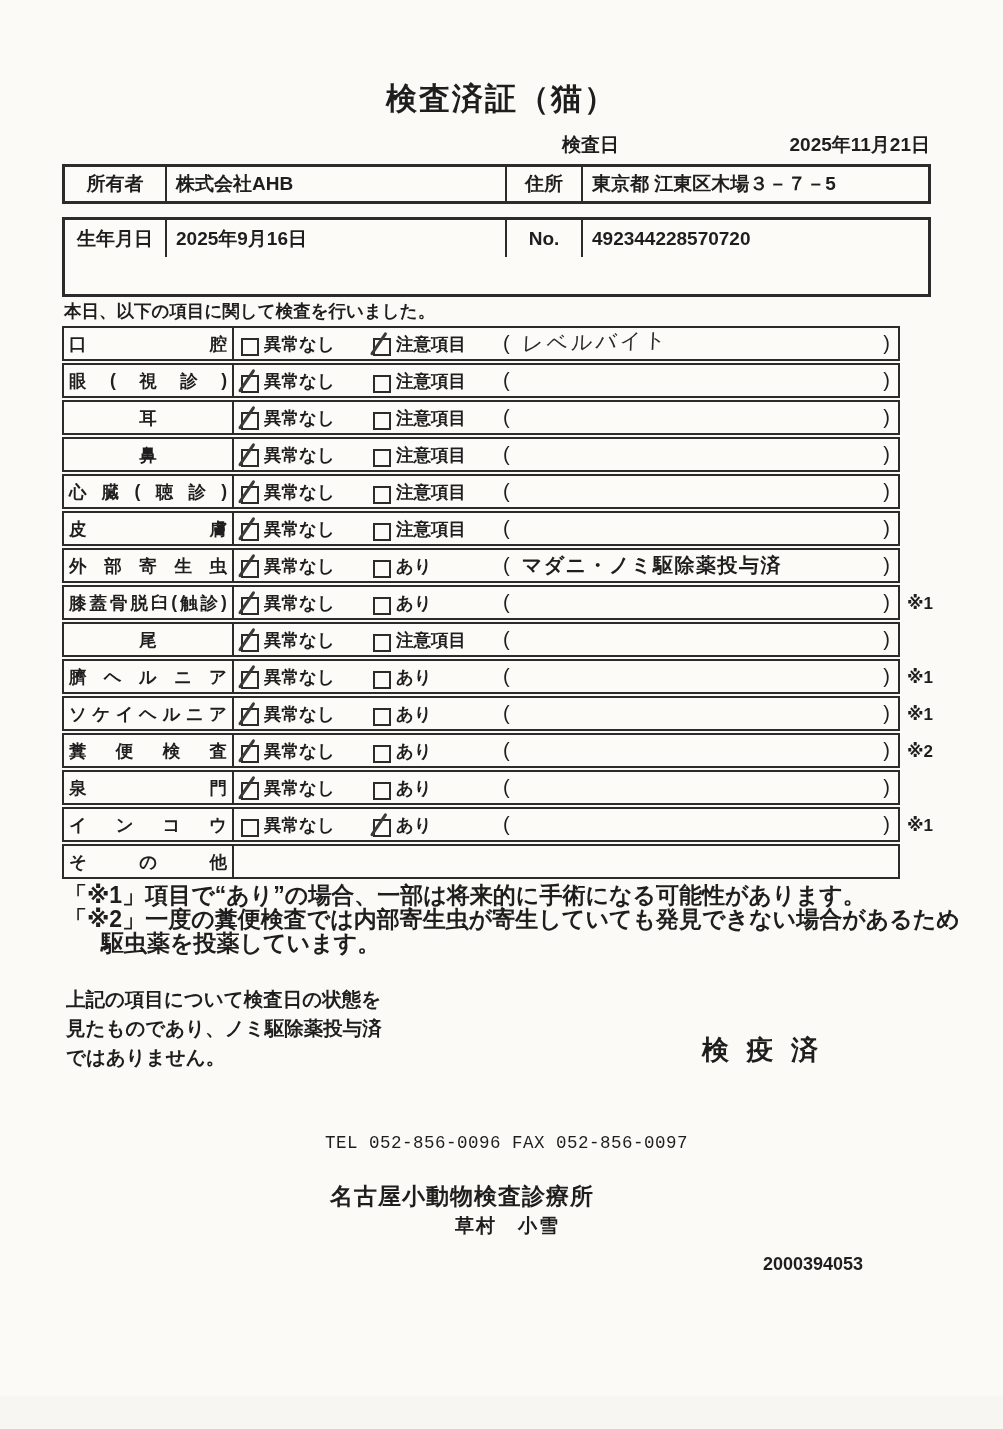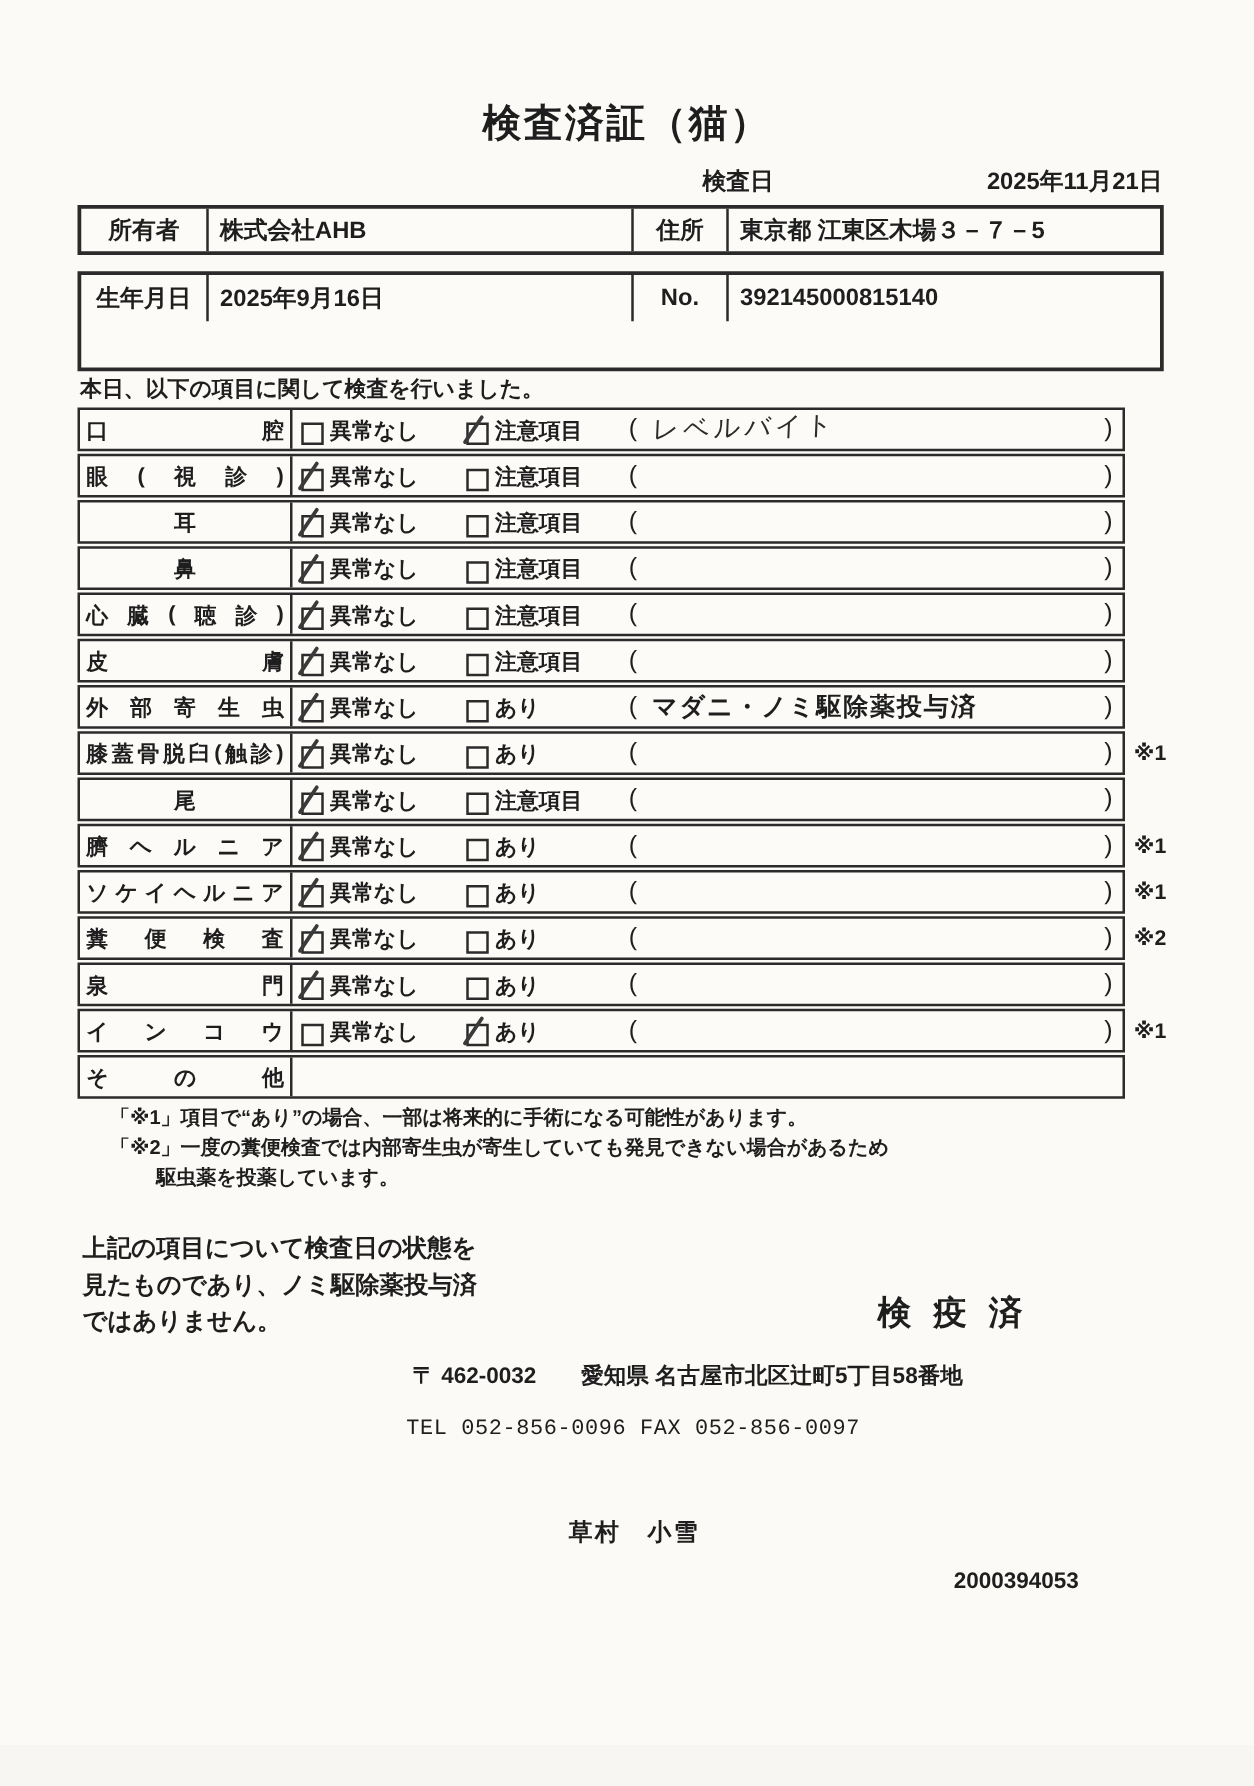--- a/index.html
+++ b/index.html
@@ -54,21 +54,21 @@
   .par{flex:1;display:flex;align-items:center;min-width:0;}
   .pch{font-size:20px;flex:none;}
   .pch.close{margin-right:8px;}
   .val{flex:1;padding-left:12px;white-space:nowrap;overflow:hidden;font-size:18px;}
   .val.hand{font-size:21px;letter-spacing:3px;color:#2c2c2c;
     transform:rotate(-1.5deg) skewX(-4deg);transform-origin:left center;}
   .val.vbold{font-weight:bold;font-size:20px;letter-spacing:1.5px;}
   .note-mark{position:absolute;left:calc(100% + 9px);top:50%;transform:translateY(-50%);
     font-size:17px;font-weight:bold;white-space:nowrap;}
   
-  .notes{position:absolute;top:883px;left:64px;font-size:16px;font-weight:bold;line-height:24px;margin-left:24px;}
+  .notes{position:absolute;top:883px;left:64px;font-size:23px;font-weight:bold;line-height:24px;}
   .notes .indent{padding-left:37px;}
   
   .disclaimer{position:absolute;top:985px;left:66px;font-size:19.5px;font-weight:bold;
     line-height:29px;}
   .stamp{position:absolute;top:1032px;left:702px;font-size:27px;font-weight:bold;
     letter-spacing:5px;white-space:nowrap;}
   .postal{position:absolute;top:1088px;left:330px;font-size:18px;font-weight:bold;
     display:flex;gap:36px;white-space:nowrap;}
   .tel{position:absolute;top:1133px;left:325px;font-size:17.5px;
     font-family:"Liberation Mono","DejaVu Sans Mono",monospace;letter-spacing:.5px;}
@@ -95,21 +95,21 @@
       <div class="tcell lbl w76">住所</div>
       <div class="tcell rest">東京都 江東区木場３－７－5</div>
     </div>
   </div>
 
   <div class="box animal-box">
     <div class="trow">
       <div class="tcell lbl w100">生年月日</div>
       <div class="tcell w340">2025年9月16日</div>
       <div class="tcell lbl w76">No.</div>
-      <div class="tcell rest">392145000815140</div>
+      <div class="tcell rest">492344228570720</div>
     </div>
   </div>
 
   <div class="intro">本日、以下の項目に関して検査を行いました。</div>
 
   <div class="checklist">
       <div class="row">
         <div class="lab">
           <span>口</span>
           <span>腔</span>
@@ -422,25 +422,22 @@
   </div>
 
   <div class="disclaimer">
     <div>上記の項目について検査日の状態を</div>
     <div>見たものであり、ノミ駆除薬投与済</div>
     <div>ではありません。</div>
   </div>
 
   <div class="stamp">検 疫 済</div>
 
-  <div class="postal">
-    <span>〒 462-0032</span>
-    <span>愛知県 名古屋市北区辻町5丁目58番地</span>
-  </div>
 
   <div class="tel">TEL 052-856-0096  FAX 052-856-0097</div>
 
+  <div class="clinic">名古屋小動物検査診療所</div>
 
   <div class="vet">草村　小雪</div>
 
   <div class="serial">2000394053</div>
 
 </div>
 
 </body></html>

